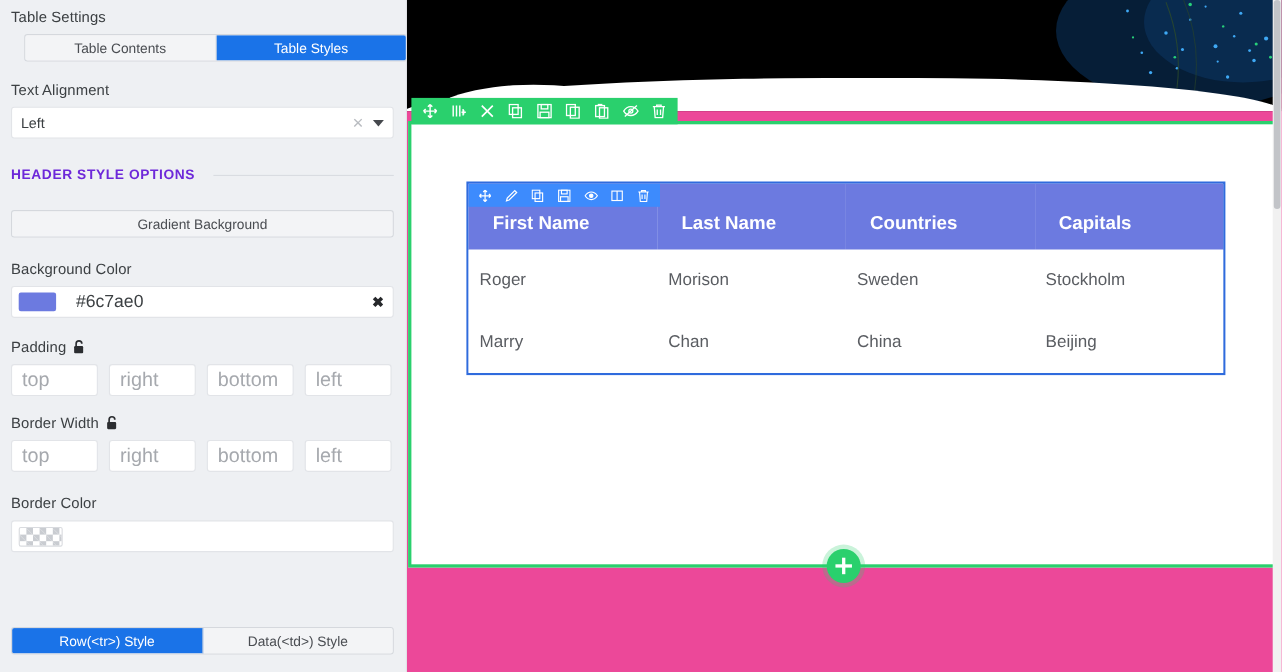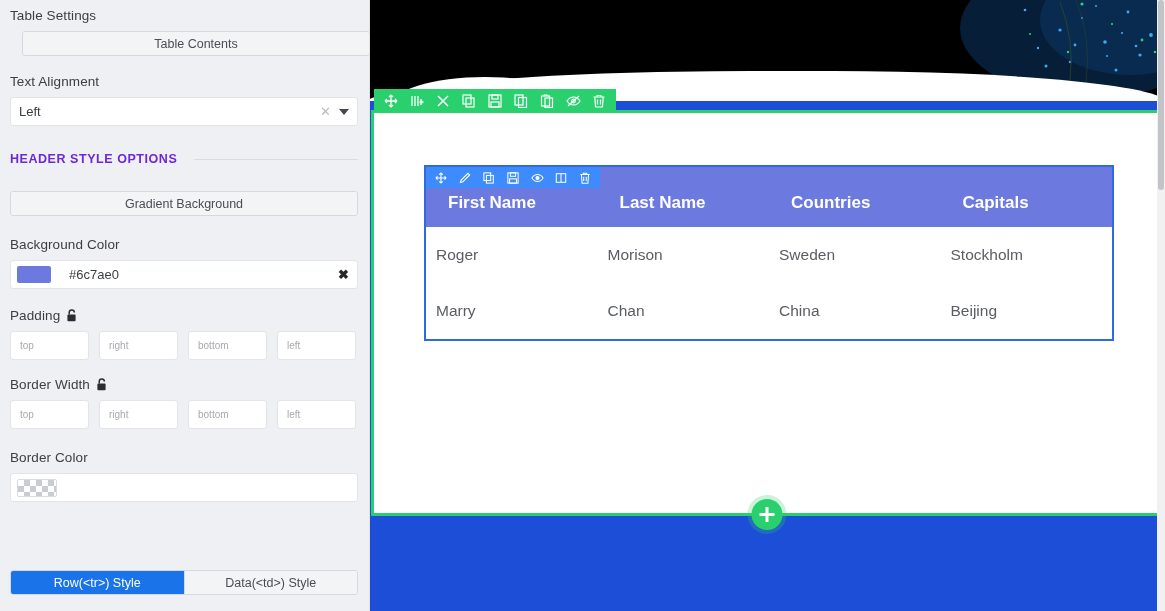--- a/index.html
+++ b/index.html
@@ -50,47 +50,47 @@
     font-size: 13px; color: #3c4043;
   }
   .field .val { flex: 1; }
   .clr-x { color: #b9bcc1; font-size: 13px; cursor: pointer; padding: 0 8px; }
   .caret {
     width: 0; height: 0; border-left: 5px solid transparent;
     border-right: 5px solid transparent; border-top: 6px solid #45484d;
     cursor: pointer;
   }
   .swatch { width: 34px; height: 17px; border-radius: 2px; margin-right: 18px; }
-  .hexval { flex: 1; font-size: 13px; color: #3c4043; }
+  .hexval { flex: 1; font-size: 16px; color: #3c4043; }
   .x-bold { font-weight: bold; font-size: 13px; color: #26282b; cursor: pointer; }
 
   .checker {
     width: 40px; height: 18px; border: 1px solid #d9dbdf; border-radius: 2px;
     background-image:
       linear-gradient(45deg, #c9ccd1 25%, transparent 25%, transparent 75%, #c9ccd1 75%),
       linear-gradient(45deg, #c9ccd1 25%, transparent 25%, transparent 75%, #c9ccd1 75%);
     background-size: 12px 12px;
     background-position: 0 0, 6px 6px;
     background-color: #ffffff;
   }
 
   .quad { display: flex; gap: 10px; width: 348px; }
   .quad input {
     width: 79px; height: 29px; background: #fff;
     border: 1px solid #e2e4e8; border-radius: 3px;
-    padding: 0 9px; font-size: 10px; color: #c2410c;
+    padding: 0 9px; font-size: 18px; color: #c2410c;
     font-family: "Liberation Sans", sans-serif; outline: none;
   }
   .quad input::placeholder { color: #a6a9ae; }
 
   .lbl-lock { display: flex; align-items: center; gap: 7px; }
 
   
   #canvas {
-    width: 795px; height: 611px; background: #1d4ed8;
+    width: 795px; height: 611px; background: #ec4899;
     position: relative; overflow: hidden;
   }
   #hero {
     position: absolute; left: 0; top: 0; width: 795px; height: 101px;
     overflow: hidden; background: #000;
   }
   .stars { position: absolute; inset: 0; }
   .horizon {
     position: absolute; left: -6px; right: -6px; bottom: -4px; height: 34px;
     background: #ffffff;
@@ -168,20 +168,21 @@
 <body>
 
 <div id="app">
 
   <div id="sidebar">
 
     <div class="s-label" style="position:absolute;left:10px;top:8px;">Table Settings</div>
 
     <div class="toggle-group" style="position:absolute;left:22px;top:31px;">
       <div class="seg">Table Contents</div>
+      <div class="seg active">Table Styles</div>
     </div>
 
     <div class="s-label" style="position:absolute;left:10px;top:74px;">Text Alignment</div>
 
     <div class="field" style="position:absolute;left:10px;top:97px;">
       <span class="val">Left</span>
       <span class="clr-x">✕</span>
       <span class="caret"></span>
     </div>
 

